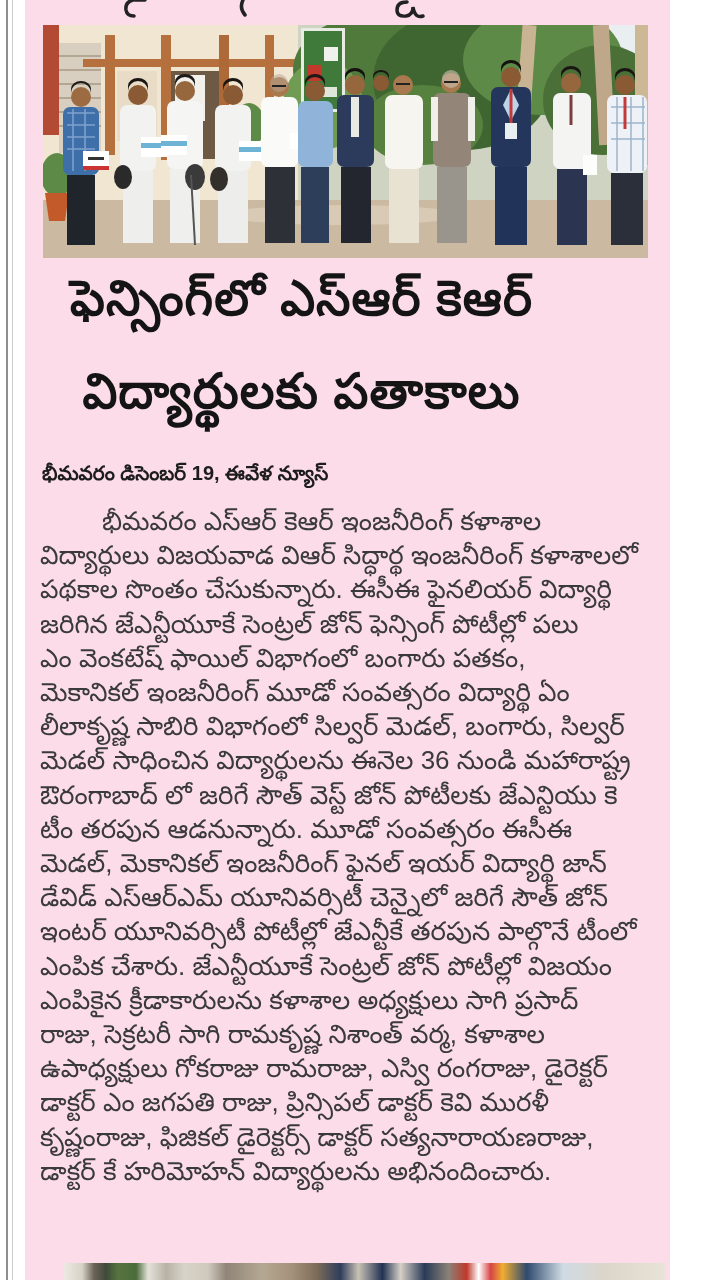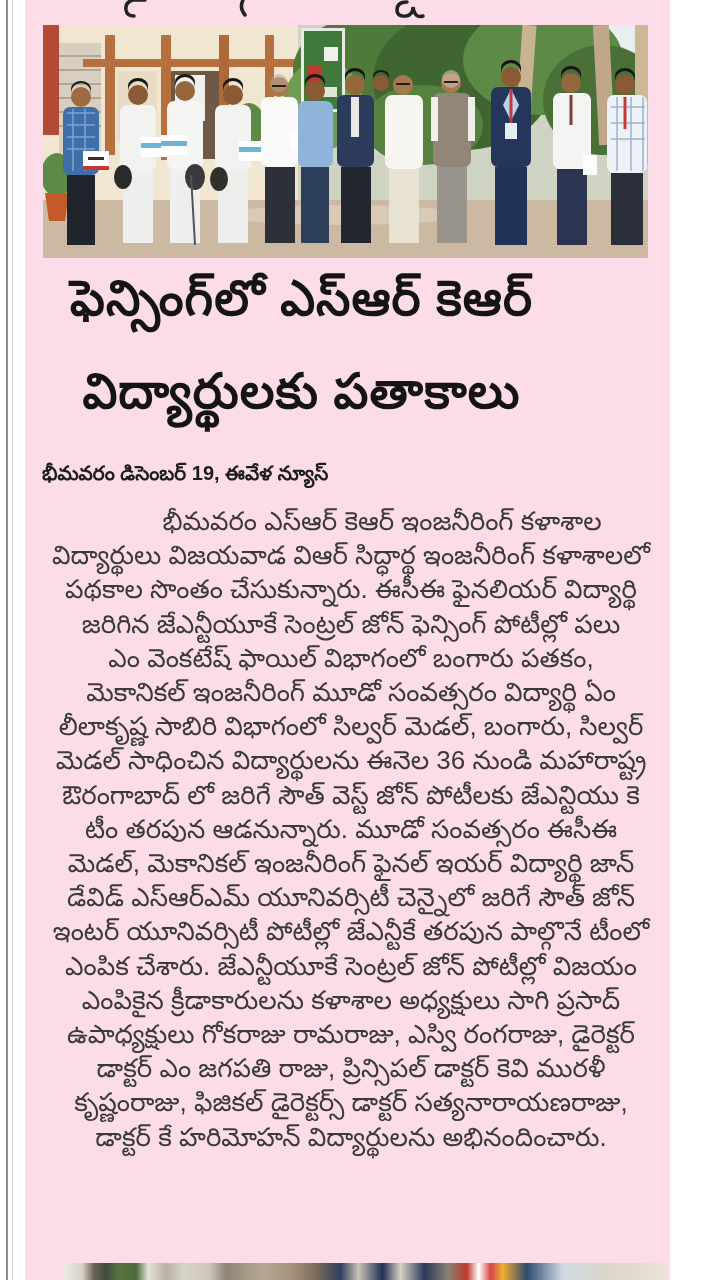--- a/index.html
+++ b/index.html
@@ -11,21 +11,21 @@
   .edge-line-b{position:absolute;left:12px;top:0;width:1px;height:1280px;background:#cccccc;}
   .clip{position:absolute;left:25px;top:0;width:645px;height:1280px;background:#fbdce8;}
   .frag-svg{position:absolute;left:0;top:0;width:645px;height:20px;}
   .photo{position:absolute;left:18px;top:25px;width:605px;height:233px;display:block;}
   .headline{position:absolute;left:0;top:252px;width:553px;text-align:center;
     font-weight:bold;color:#141414;font-size:49px;line-height:93px;letter-spacing:1px;}
   .headline .h-line{white-space:nowrap;}
   .dateline{position:absolute;left:17px;top:438px;font-size:20px;font-weight:bold;color:#1c1c1c;margin-top:24px;}
   .article-body{position:absolute;left:15px;top:504px;width:622px;
     font-size:26px;line-height:34.2px;color:#3a3a3a;}
-  .article-body .body-line{white-space:nowrap;text-align:center;}
+  .article-body .body-line{white-space:nowrap;}
   .article-body .body-line:first-child{text-indent:62px;}
   .bottom-strip{position:absolute;left:39px;top:1263px;width:601px;height:17px;
     background:linear-gradient(90deg,
       #ece9e2 0%,#d8d3c8 3%,#6b6257 5%,#3f4a3a 7%,#57743f 9%,#4a6b3a 12%,
       #e5e2da 14%,#b8b2a6 17%,#d8d3c8 20%,#cfc9bd 24%,#8f8577 27%,#b5a893 33%,
       #a5917a 38%,#7d6c58 42%,#2f3d5c 46%,#c9c2b4 49%,#223252 53%,#d6d0c6 56%,
       #2a3a58 60%,#8a8276 64%,#c0392b 67%,#ffffff 69%,#d64545 71%,#f0ad31 73%,
       #2f4a6e 77%,#cfdbe4 83%,#dcd5c9 90%,#e8e2d8 100%);}
 </style>
 </head>
@@ -213,20 +213,21 @@
       <div class="body-line">మెకానికల్ ఇంజనీరింగ్ మూడో సంవత్సరం విద్యార్థి ఏం</div>
       <div class="body-line">లీలాకృష్ణ సాబిరి విభాగంలో సిల్వర్ మెడల్, బంగారు, సిల్వర్</div>
       <div class="body-line">మెడల్ సాధించిన విద్యార్థులను ఈనెల 36 నుండి మహారాష్ట్ర</div>
       <div class="body-line">ఔరంగాబాద్ లో జరిగే సౌత్ వెస్ట్ జోన్ పోటీలకు జేఎన్టియు కె</div>
       <div class="body-line">టీం తరపున ఆడనున్నారు. మూడో సంవత్సరం ఈసీఈ</div>
       <div class="body-line">మెడల్, మెకానికల్ ఇంజనీరింగ్ ఫైనల్ ఇయర్ విద్యార్థి జాన్</div>
       <div class="body-line">డేవిడ్ ఎస్ఆర్ఎమ్ యూనివర్సిటీ చెన్నైలో జరిగే సౌత్ జోన్</div>
       <div class="body-line">ఇంటర్ యూనివర్సిటీ పోటీల్లో జేఎన్టీకే తరపున పాల్గొనే టీంలో</div>
       <div class="body-line">ఎంపిక చేశారు. జేఎన్టీయూకే సెంట్రల్ జోన్ పోటీల్లో విజయం</div>
       <div class="body-line">ఎంపికైన క్రీడాకారులను కళాశాల అధ్యక్షులు సాగి ప్రసాద్</div>
+      <div class="body-line">రాజు, సెక్రటరీ సాగి రామకృష్ణ నిశాంత్ వర్మ, కళాశాల</div>
       <div class="body-line">ఉపాధ్యక్షులు గోకరాజు రామరాజు, ఎస్వి రంగరాజు, డైరెక్టర్</div>
       <div class="body-line">డాక్టర్ ఎం జగపతి రాజు, ప్రిన్సిపల్ డాక్టర్ కెవి మురళీ</div>
       <div class="body-line">కృష్ణంరాజు, ఫిజికల్ డైరెక్టర్స్ డాక్టర్ సత్యనారాయణరాజు,</div>
       <div class="body-line">డాక్టర్ కే హరిమోహన్ విద్యార్థులను అభినందించారు.</div>
     </div>
 
     <div class="bottom-strip"></div>
 
   </div>
 </div>

